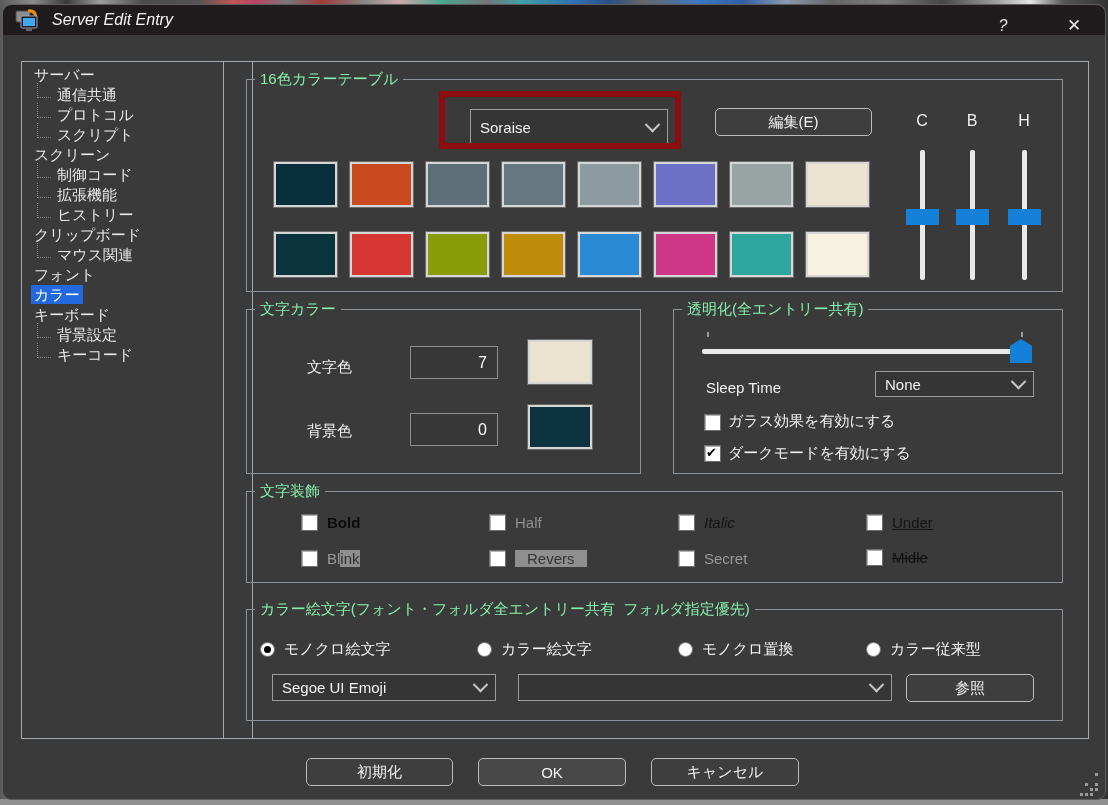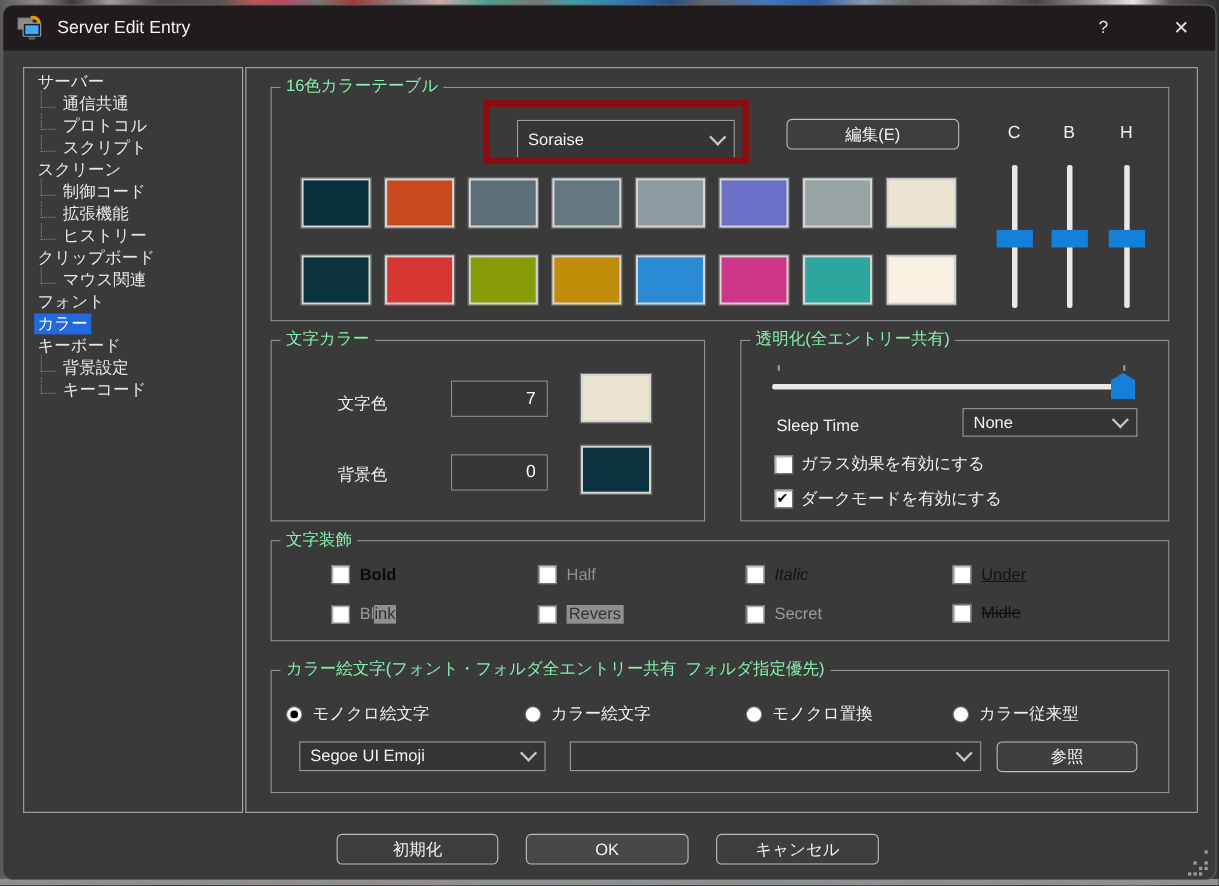--- a/index.html
+++ b/index.html
@@ -8,32 +8,32 @@
          background:linear-gradient(90deg,#5a5a5a 0%,#8b8b8b 3%,#3a3a3a 6%,#9d9d9d 9%,#4a4a4a 13%,
             #555 18%,#c15555 21%,#b46 23%,#777 26%,#a33a3a 29%,#888 33%,#caa 36%,#4aa38f 40%,
             #777 44%,#3fa0aa 47%,#2f6fb0 52%,#274f86 55%,#666 58%,#3b78c2 63%,#2f5fa6 67%,
             #8a9ab0 71%,#666 75%,#7d7d7d 80%,#454545 85%,#a0a0a0 90%,#e5e5e5 93%,#555 96%,#333 100%);}
   .bottom-strip{position:absolute;left:0;bottom:0;width:100%;height:6px;background:#8f8f8f;}
 
   .dialog{position:absolute;left:2px;top:4px;width:1104px;height:796px;background:#3a3a3a;
           border:1px solid #5f5f5f;border-radius:9px;box-sizing:border-box;overflow:hidden;}
 
   
-  .titlebar{position:absolute;left:0;top:0;right:0;height:41px;background:#201b1c;
-            display:flex;align-items:center;border-radius:9px 9px 0 0;}
+  .titlebar{position:absolute;left:0;top:0;right:0;height:30px;background:#201b1c;
+            display:flex;align-items:center;border-radius:9px 9px 0 0;font-style:italic;}
   .titlebar .app-icon{margin-left:12px;width:27px;height:25px;}
   .titlebar .title{margin-left:10px;color:#f5f5f5;font-size:16px;}
   .cap-btn{position:absolute;top:6px;height:29px;display:flex;align-items:center;justify-content:center;
            color:#e3e3e3;font-size:16px;}
   .cap-help{left:984px;width:32px;}
   .cap-close{left:1054px;width:34px;font-size:17px;}
 
   
   .panel{position:absolute;border:1px solid #a2a8b0;box-sizing:border-box;}
-  .sidebar{left:18px;top:56px;width:200px;height:678px;}
+  .sidebar{left:18px;top:56px;width:232px;height:678px;}
   .mainpanel{left:220px;top:56px;width:866px;height:678px;}
 
   .group{position:absolute;border:1px solid #8d939b;box-sizing:border-box;}
   .gtitle{position:absolute;top:-10px;left:8px;background:#3a3a3a;padding:0 5px;color:#86efac;
           font-size:15px;line-height:18px;white-space:pre;}
 
   
   .tree{position:absolute;left:0;top:2px;width:100%;}
   .tree-row{display:flex;align-items:center;height:20px;color:#e8e8e8;font-size:15px;padding-left:9px;}
   .tree-row .elbow{width:13px;height:14px;margin-left:6px;margin-right:3px;margin-bottom:7px;
@@ -78,21 +78,21 @@
   .trans-check{position:absolute;display:flex;align-items:center;gap:7px;color:#f2f2f2;font-size:15px;}
 
   
   .deco-cell{position:absolute;display:flex;align-items:center;gap:9px;font-size:15px;}
   .deco-bold{font-weight:bold;color:#0c0c0c;}
   .deco-half{color:#8f8f8f;}
   .deco-italic{font-style:italic;color:#141414;}
   .deco-under{text-decoration:underline;color:#141414;}
   .deco-blink .pre{color:#9a9a9a;}
   .deco-blink .hl{background:#8f8f8f;color:#303030;}
-  .deco-revers{background:#8f8f8f;color:#333;padding:0 2px;}
+  .deco-revers{background:#8f8f8f;color:#333;padding:0 12px;}
   .deco-secret{color:#9a9a9a;}
   .deco-midle{text-decoration:line-through;color:#101010;}
 
   
   .radio-item{position:absolute;display:flex;align-items:center;gap:9px;color:#f2f2f2;font-size:15px;top:30px;}
 
   
   .grip{position:absolute;left:1082px;top:778px;width:3px;height:3px;background:#9a9a9a;
         box-shadow:10px 0 0 #9a9a9a,10px -10px 0 #9a9a9a,0 0 0 #9a9a9a,5px 5px 0 #9a9a9a,10px 5px 0 #9a9a9a,
                    -5px 10px 0 #9a9a9a,0 10px 0 #9a9a9a,5px 10px 0 #9a9a9a;}

